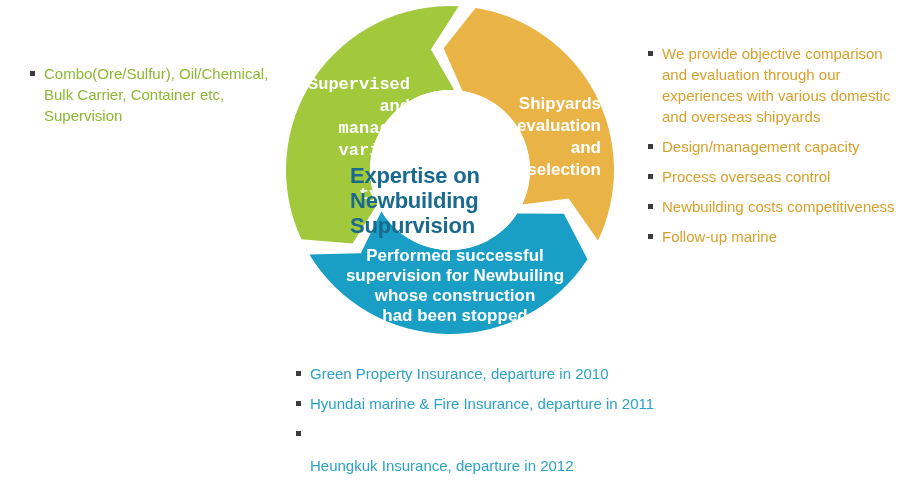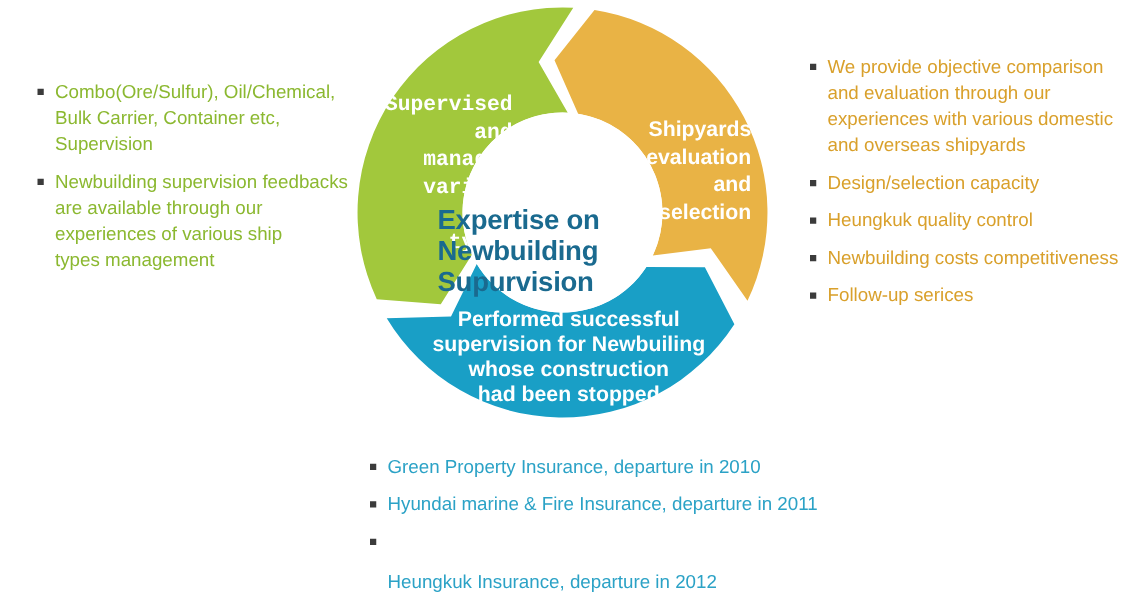--- a/index.html
+++ b/index.html
@@ -27,46 +27,42 @@
 </head>
 <body>
 
 <div class="canvas">
 
   <div class="panel left-panel">
     <div class="item">
       <span class="bullet" style="background-color: rgb(59, 59, 59);"></span>
       <div style="color: rgb(139, 184, 48);">Combo(Ore/Sulfur), Oil/Chemical,<br>Bulk Carrier, Container etc,<br>Supervision</div>
     </div>
-    <div class="item">
-      <span class="bullet" style="background-color: rgb(59, 59, 59);"></span>
-      <div style="color: rgb(139, 184, 48);">Newbuilding supervision feedbacks<br>are available through our<br>experiences of various ship<br>types management</div>
-    </div>
   </div>
 
   <div class="panel right-panel">
     <div class="item">
       <span class="bullet" style="background-color: rgb(59, 59, 59);"></span>
       <div style="color: rgb(217, 160, 43);">We provide objective comparison<br>and evaluation through our<br>experiences with various domestic<br>and overseas shipyards</div>
     </div>
     <div class="item">
       <span class="bullet" style="background-color: rgb(59, 59, 59);"></span>
-      <div style="color: rgb(217, 160, 43);">Design/selection capacity</div>
+      <div style="color: rgb(217, 160, 43);">Design/management capacity</div>
     </div>
     <div class="item">
       <span class="bullet" style="background-color: rgb(59, 59, 59);"></span>
-      <div style="color: rgb(217, 160, 43);">Heungkuk quality control</div>
+      <div style="color: rgb(217, 160, 43);">Process overseas control</div>
     </div>
     <div class="item">
       <span class="bullet" style="background-color: rgb(59, 59, 59);"></span>
       <div style="color: rgb(217, 160, 43);">Newbuilding costs competitiveness</div>
     </div>
     <div class="item">
       <span class="bullet" style="background-color: rgb(59, 59, 59);"></span>
-      <div style="color: rgb(217, 160, 43);">Follow-up serices</div>
+      <div style="color: rgb(217, 160, 43);">Follow-up marine</div>
     </div>
   </div>
 
   <div class="panel bottom-panel">
     <div class="item">
       <span class="bullet" style="background-color: rgb(59, 59, 59);"></span>
       <div style="color: rgb(43, 162, 198);">Green Property Insurance, departure in 2010</div>
     </div>
     <div class="item">
       <span class="bullet" style="background-color: rgb(59, 59, 59);"></span>

